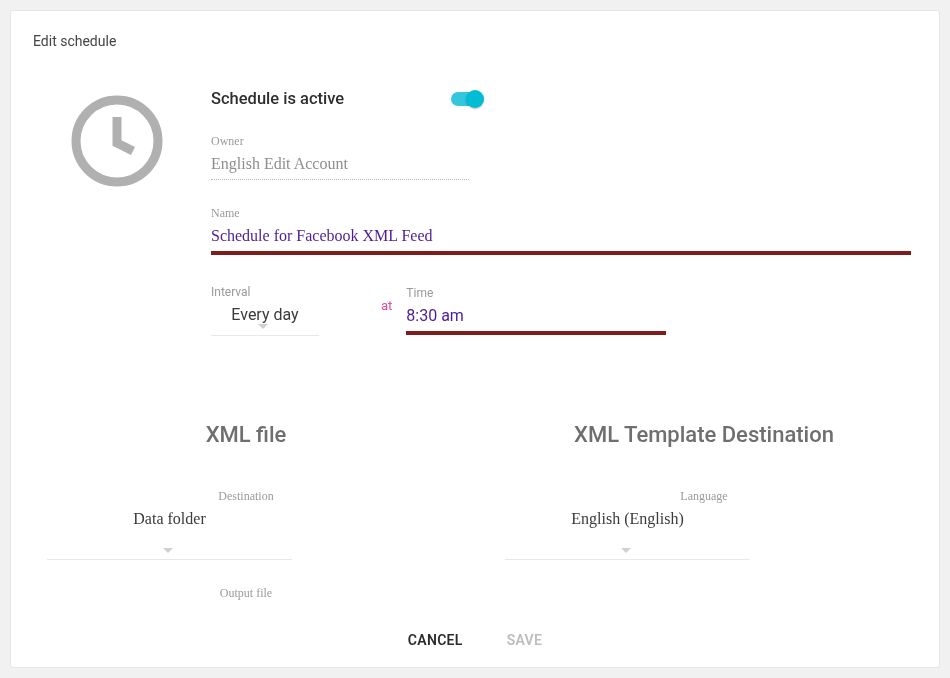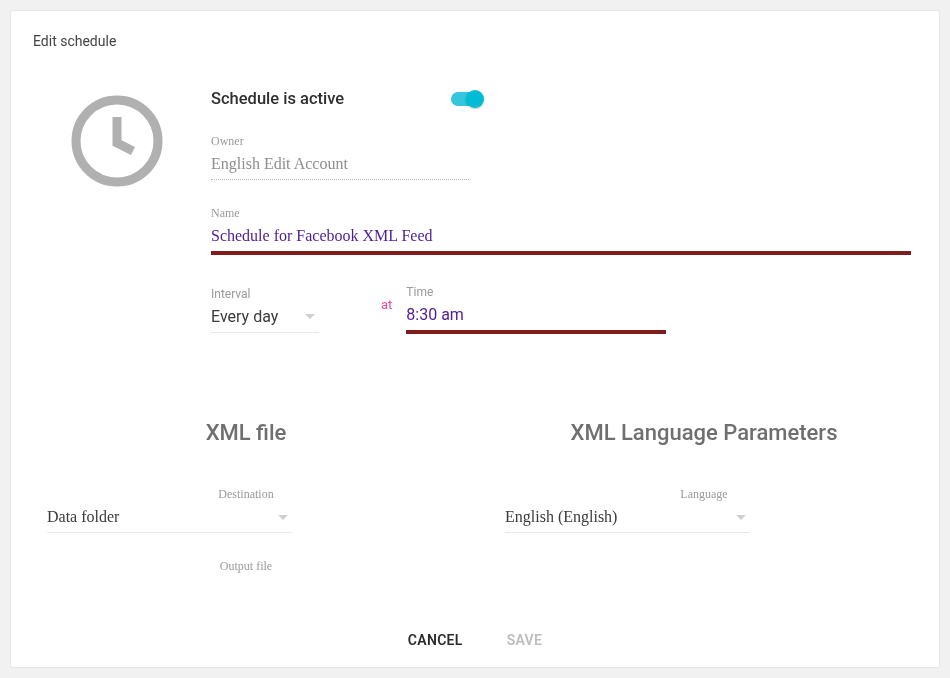--- a/index.html
+++ b/index.html
@@ -104,20 +104,21 @@
       color: #ec4899;
       padding-bottom: 10px;
       margin-left: 48px;
     }
     .select-line {
       display: flex;
       justify-content: space-between;
       align-items: center;
       border-bottom: 1px solid #e8e8e8;
       padding-bottom: 6px;
+      flex-direction: column;
     }
     .select-line .val {
       font-size: 16px;
       color: #3a3a3a;
     }
     .caret {
       width: 0; height: 0;
       border-left: 5px solid transparent;
       border-right: 5px solid transparent;
       border-top: 5px solid #d0d0d0;
@@ -131,20 +132,21 @@
     }
     .col { flex: 1; text-align: center; }
     .section-title {
       font-size: 22px;
       font-weight: 500;
       color: #6f6f6f;
       margin-bottom: 42px;
     }
     .col .field .select-line, .col .field .ftext {
       width: 245px;
+      gap: 20px;
     }
     .actions {
       position: absolute;
       bottom: 18px;
       left: 0; right: 0;
       text-align: center;
     }
     .btn {
       display: inline-block;
       font-size: 14px;
@@ -219,21 +221,21 @@
           <span class="caret"></span>
         </div>
       </div>
 
       <div class="field">
         <div class="flabel">Output file</div>
       </div>
     </div>
 
     <div class="col">
-      <div class="section-title">XML Language Parameters</div>
+      <div class="section-title">XML Template Destination</div>
 
       <div class="field">
         <div class="flabel">Language</div>
         <div class="select-line">
           <span class="val">English (English)</span>
           <span class="caret"></span>
         </div>
       </div>
     </div>
   </div>

